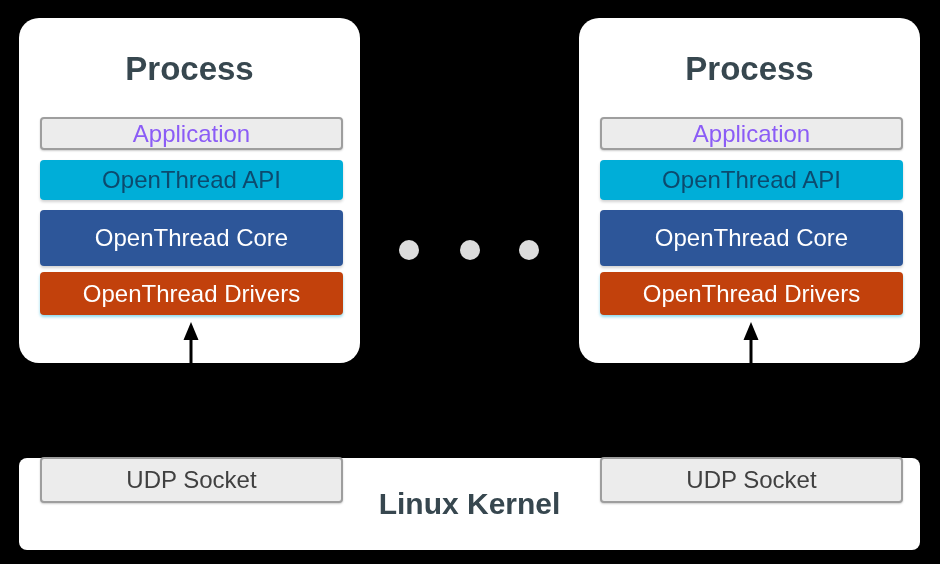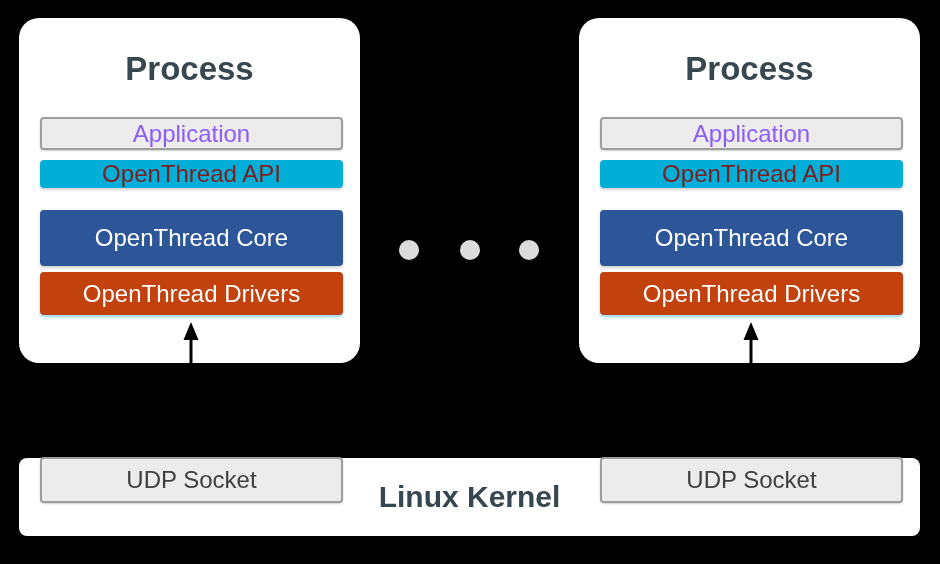--- a/index.html
+++ b/index.html
@@ -49,23 +49,23 @@
   .layer-application {
     top: 99px;
     height: 33px;
     background: #ececec;
     border: 2px solid #9e9e9e;
     color: #8b5cf6;
     box-shadow: 0 1px 2px rgba(0,0,0,0.2);
   }
   .layer-api {
     top: 142px;
-    height: 28px;
+    height: 40px;
     background: #00aed8;
-    color: #7f1d1d;
+    color: #0c4a6e;
     box-shadow: 0 2px 3px rgba(0,0,0,0.18);
   }
   .layer-core {
     top: 192px;
     height: 56px;
     background: #2d5699;
     color: #ffffff;
     box-shadow: 0 2px 3px rgba(0,0,0,0.18);
   }
   .layer-drivers {
@@ -98,21 +98,21 @@
   }
   .up-arrow.left  { left: 182px; }
   .up-arrow.right { left: 742px; }
 
   
   .kernel-bar {
     position: absolute;
     left: 19px;
     top: 458px;
     width: 901px;
-    height: 78px;
+    height: 92px;
     background: #ffffff;
     border-radius: 8px;
     box-shadow: 0 2px 6px rgba(0,0,0,0.5);
     display: flex;
     align-items: center;
     justify-content: center;
   }
   .kernel-label {
     font-size: 30px;
     font-weight: bold;

